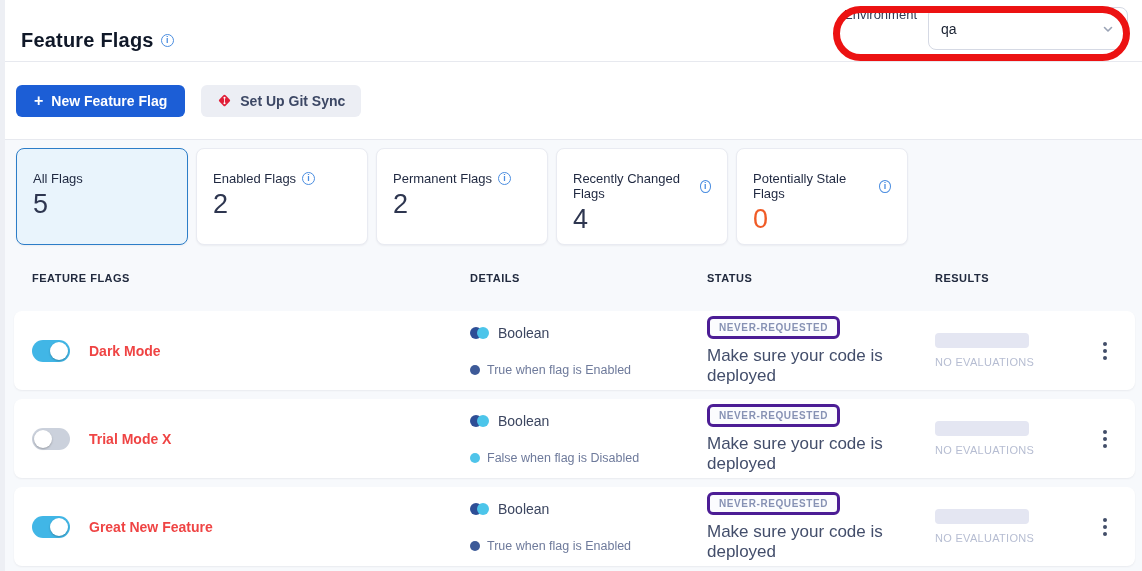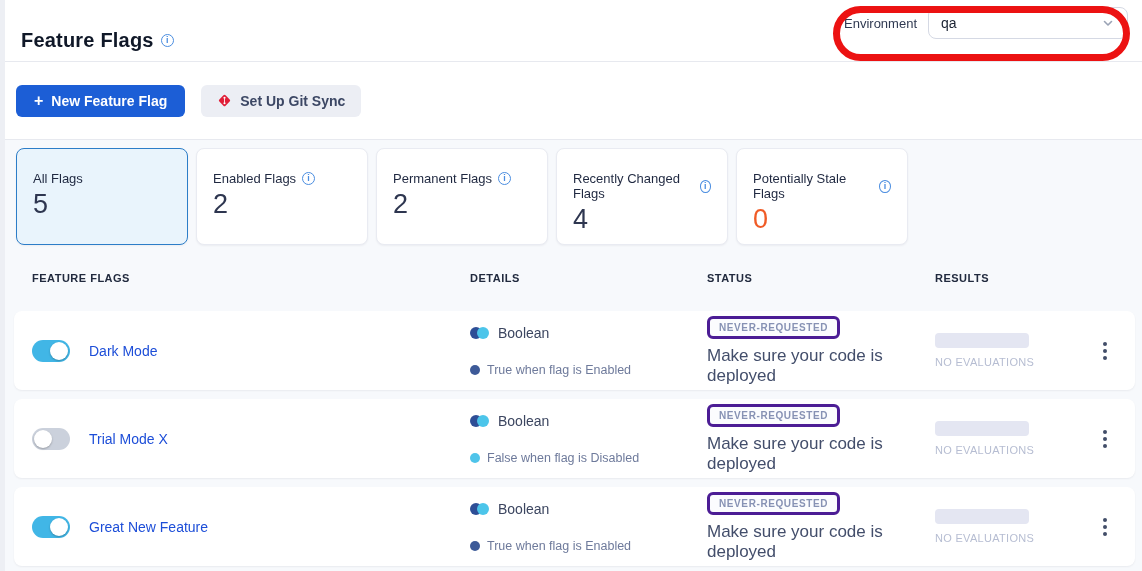--- a/index.html
+++ b/index.html
@@ -10,23 +10,23 @@
   .left-strip { position:absolute; left:0; top:0; width:5px; height:571px; background:#EDEFF4; z-index:6; }
 
   
   .header { position:relative; height:62px; background:#fff; border-bottom:1px solid #E7E9EF;
             display:flex; align-items:flex-end; justify-content:space-between; padding:0 14px 9px 21px; }
   .title-wrap { display:flex; align-items:center; gap:7px; }
   .page-title { font-size:20px; font-weight:700; color:#101828; letter-spacing:.2px; }
   .info-icon { display:inline-flex; align-items:center; justify-content:center;
                width:13px; height:13px; border:1.3px solid #4A8DE0; border-radius:50%;
                color:#4A8DE0; font-size:9px; font-weight:700; font-style:normal; line-height:1; }
-  .env-wrap { display:flex; align-items:center; gap:11px; margin-bottom:13px; }
+  .env-wrap { display:flex; align-items:flex-start; gap:11px; margin-bottom:2px; }
   .env-label { font-size:13px; color:#303A52; }
-  .env-select { width:200px; height:32px; background:#fff; border:1px solid #D5D9E4; border-radius:8px;
+  .env-select { width:200px; height:43px; background:#fff; border:1px solid #D5D9E4; border-radius:8px;
                 display:flex; align-items:center; justify-content:space-between; padding:0 12px;
                 font-size:14px; color:#1A2232; cursor:pointer; }
 
   
   .annotation { position:absolute; left:833px; top:6px; width:297px; height:55px;
                 border:7px solid #EC1212; border-radius:28px; z-index:20; pointer-events:none; }
 
   
   .toolbar { height:78px; background:#fff; border-bottom:1px solid #E7E9EF;
              display:flex; align-items:center; padding:0 14px 0 16px; gap:16px; }
@@ -60,21 +60,21 @@
               box-shadow:0 1px 2px rgba(16,24,40,.06);
               display:grid; grid-template-columns:438px 237px 228px 140px 1fr; align-items:center;
               padding-left:18px; }
 
   .cell-name { display:flex; align-items:center; gap:19px; }
   .toggle { position:relative; width:38px; height:22px; border-radius:11px; background:#CBD1DC; cursor:pointer; flex:none; }
   .toggle .knob { position:absolute; top:2px; left:2px; width:18px; height:18px; border-radius:50%;
                   background:#fff; box-shadow:0 1px 2px rgba(0,0,0,.25); }
   .toggle.on { background:#41B6E6; }
   .toggle.on .knob { left:18px; }
-  .flag-name { font-size:14px; font-weight:400; color:#1d4ed8; cursor:pointer; }
+  .flag-name { font-size:14px; font-weight:700; color:#ef4444; cursor:pointer; }
 
   .bool-line { display:flex; align-items:center; gap:9px; font-size:14px; font-weight:500; color:#3C4660; }
   .bool-icon { position:relative; width:19px; height:12px; flex:none; }
   .bool-icon i { position:absolute; top:0; width:12px; height:12px; border-radius:50%; }
   .bool-icon .c-navy { left:0; background:#2E4E96; z-index:1; }
   .bool-icon .c-cyan { left:7px; background:#4CC5EA; z-index:2; }
   .sub-line { display:flex; align-items:center; gap:7px; margin-top:22px; font-size:12.5px; color:#6E7A9B; }
   .sub-dot { width:10px; height:10px; border-radius:50%; flex:none; }
 
   .badge { display:inline-block; border:3px solid #4c1d95; background:#FBFCFE; border-radius:6px;

